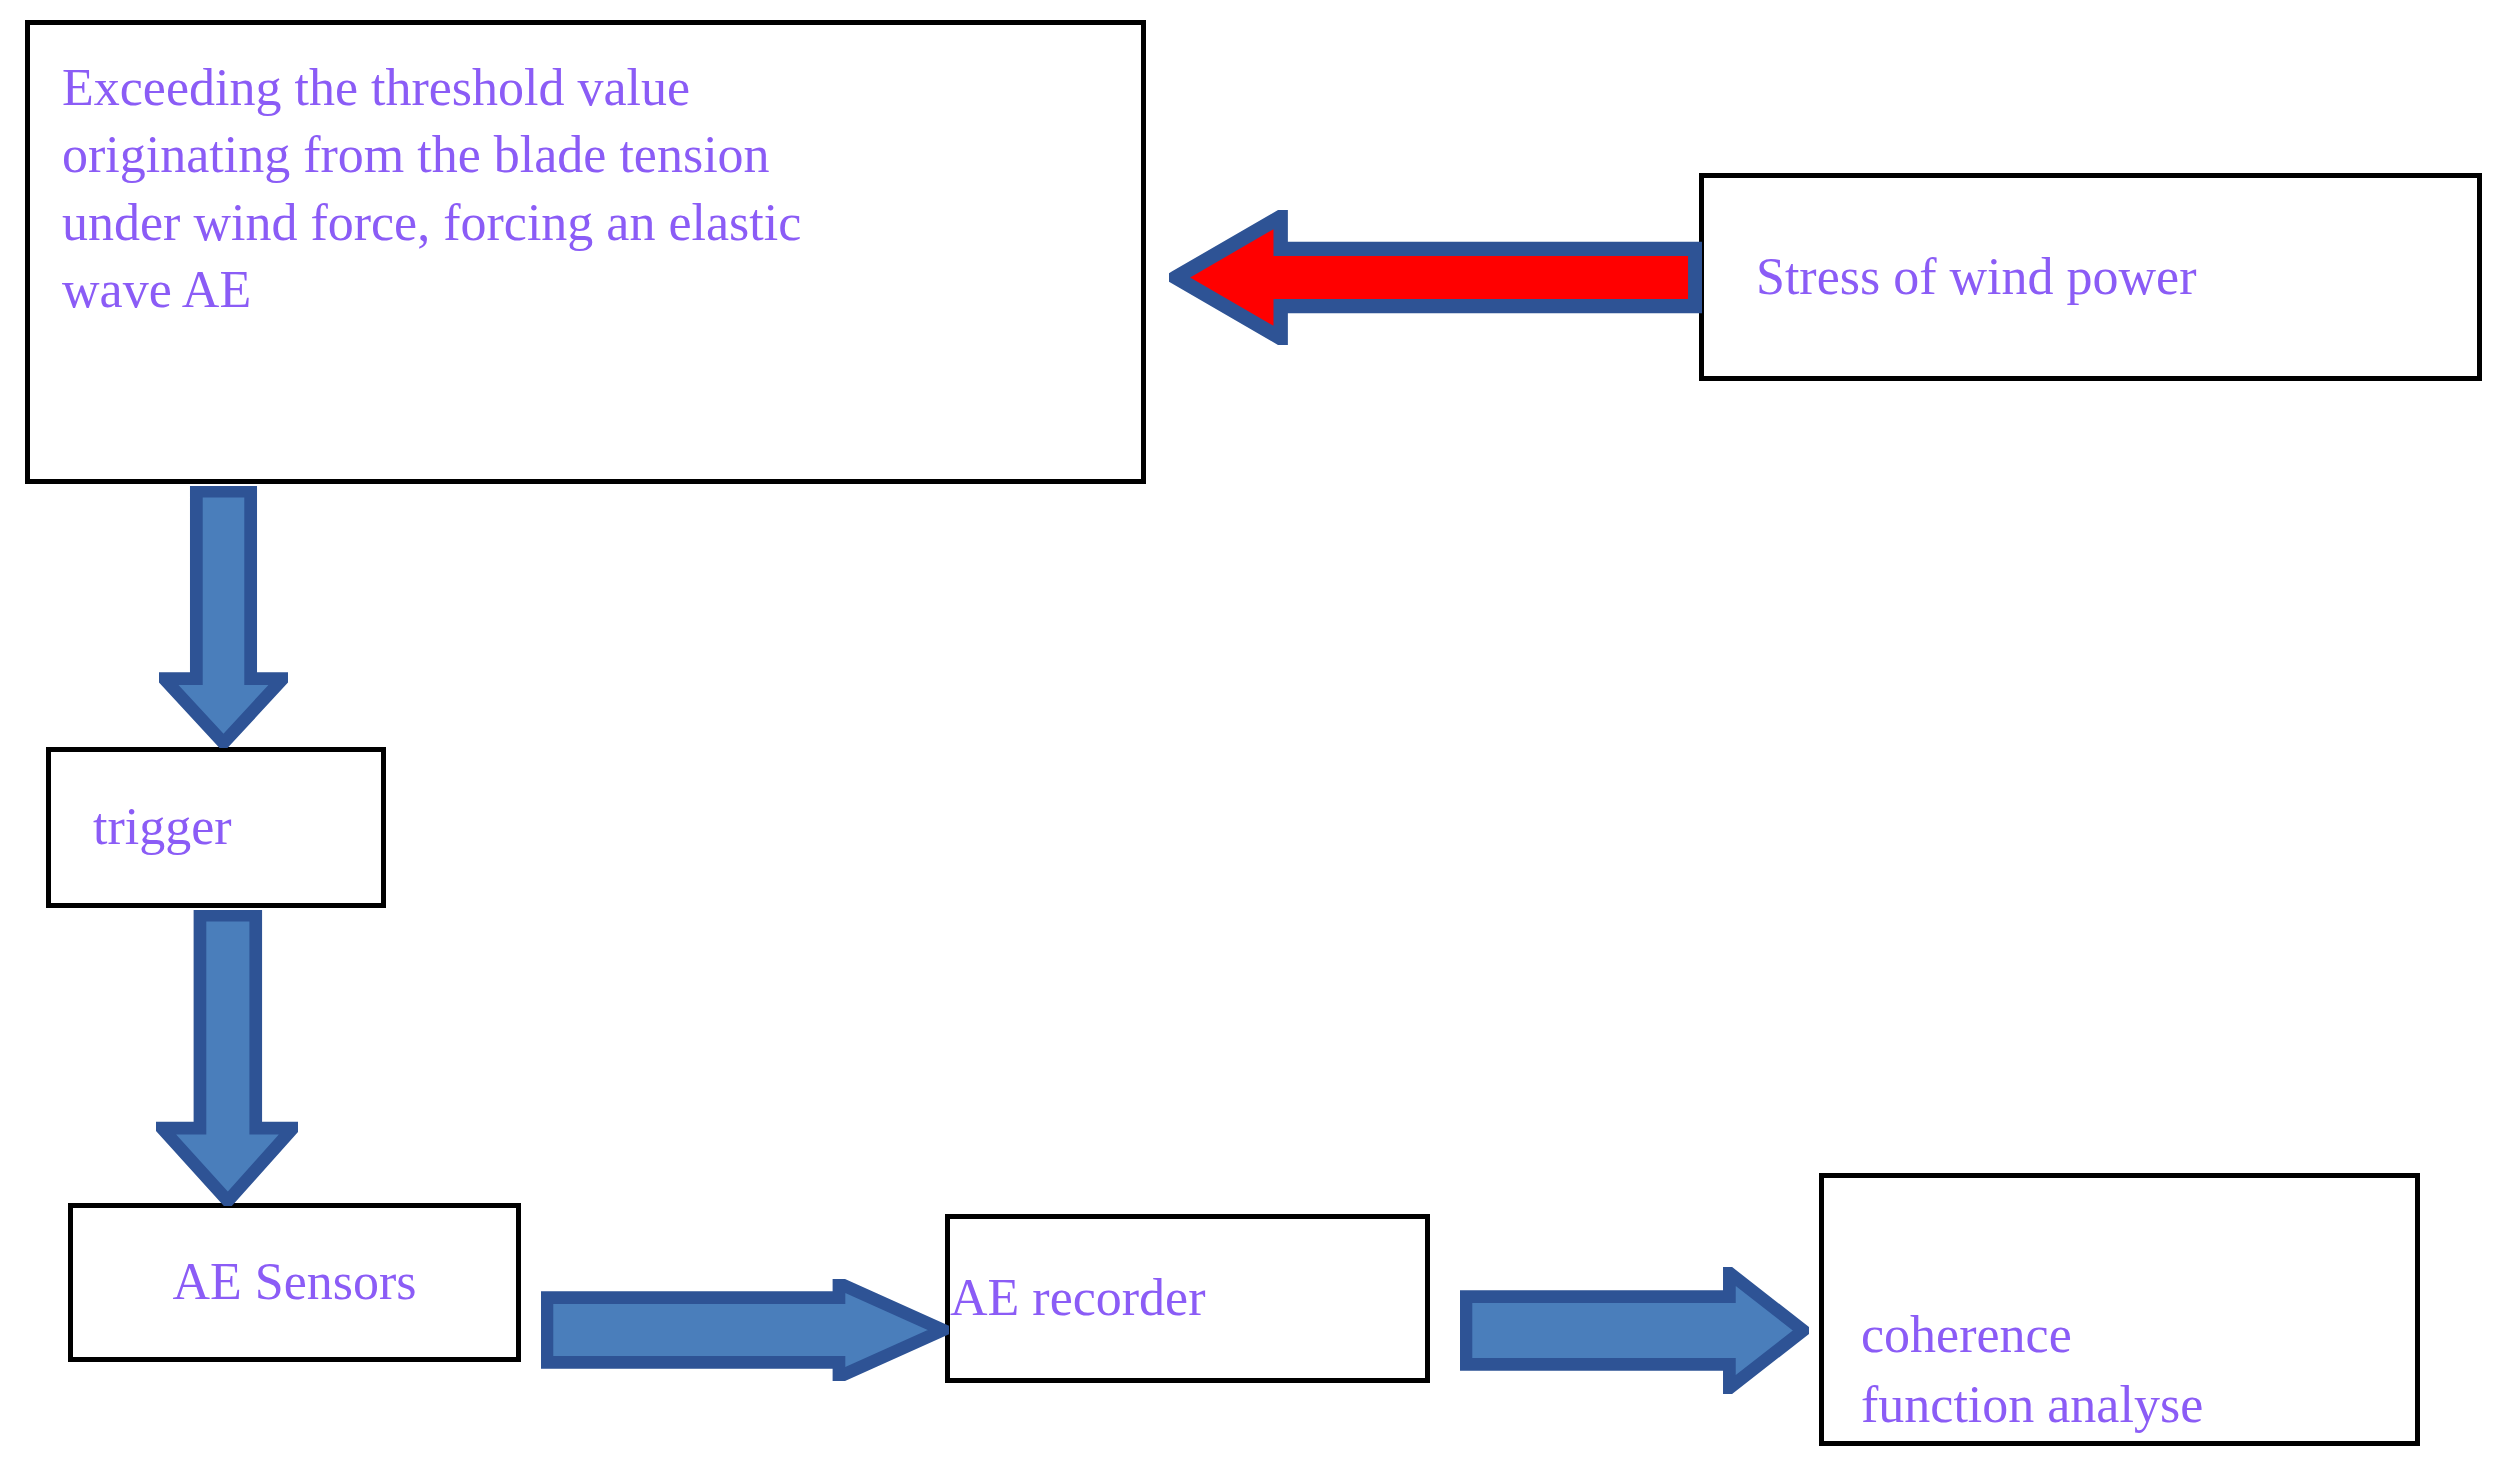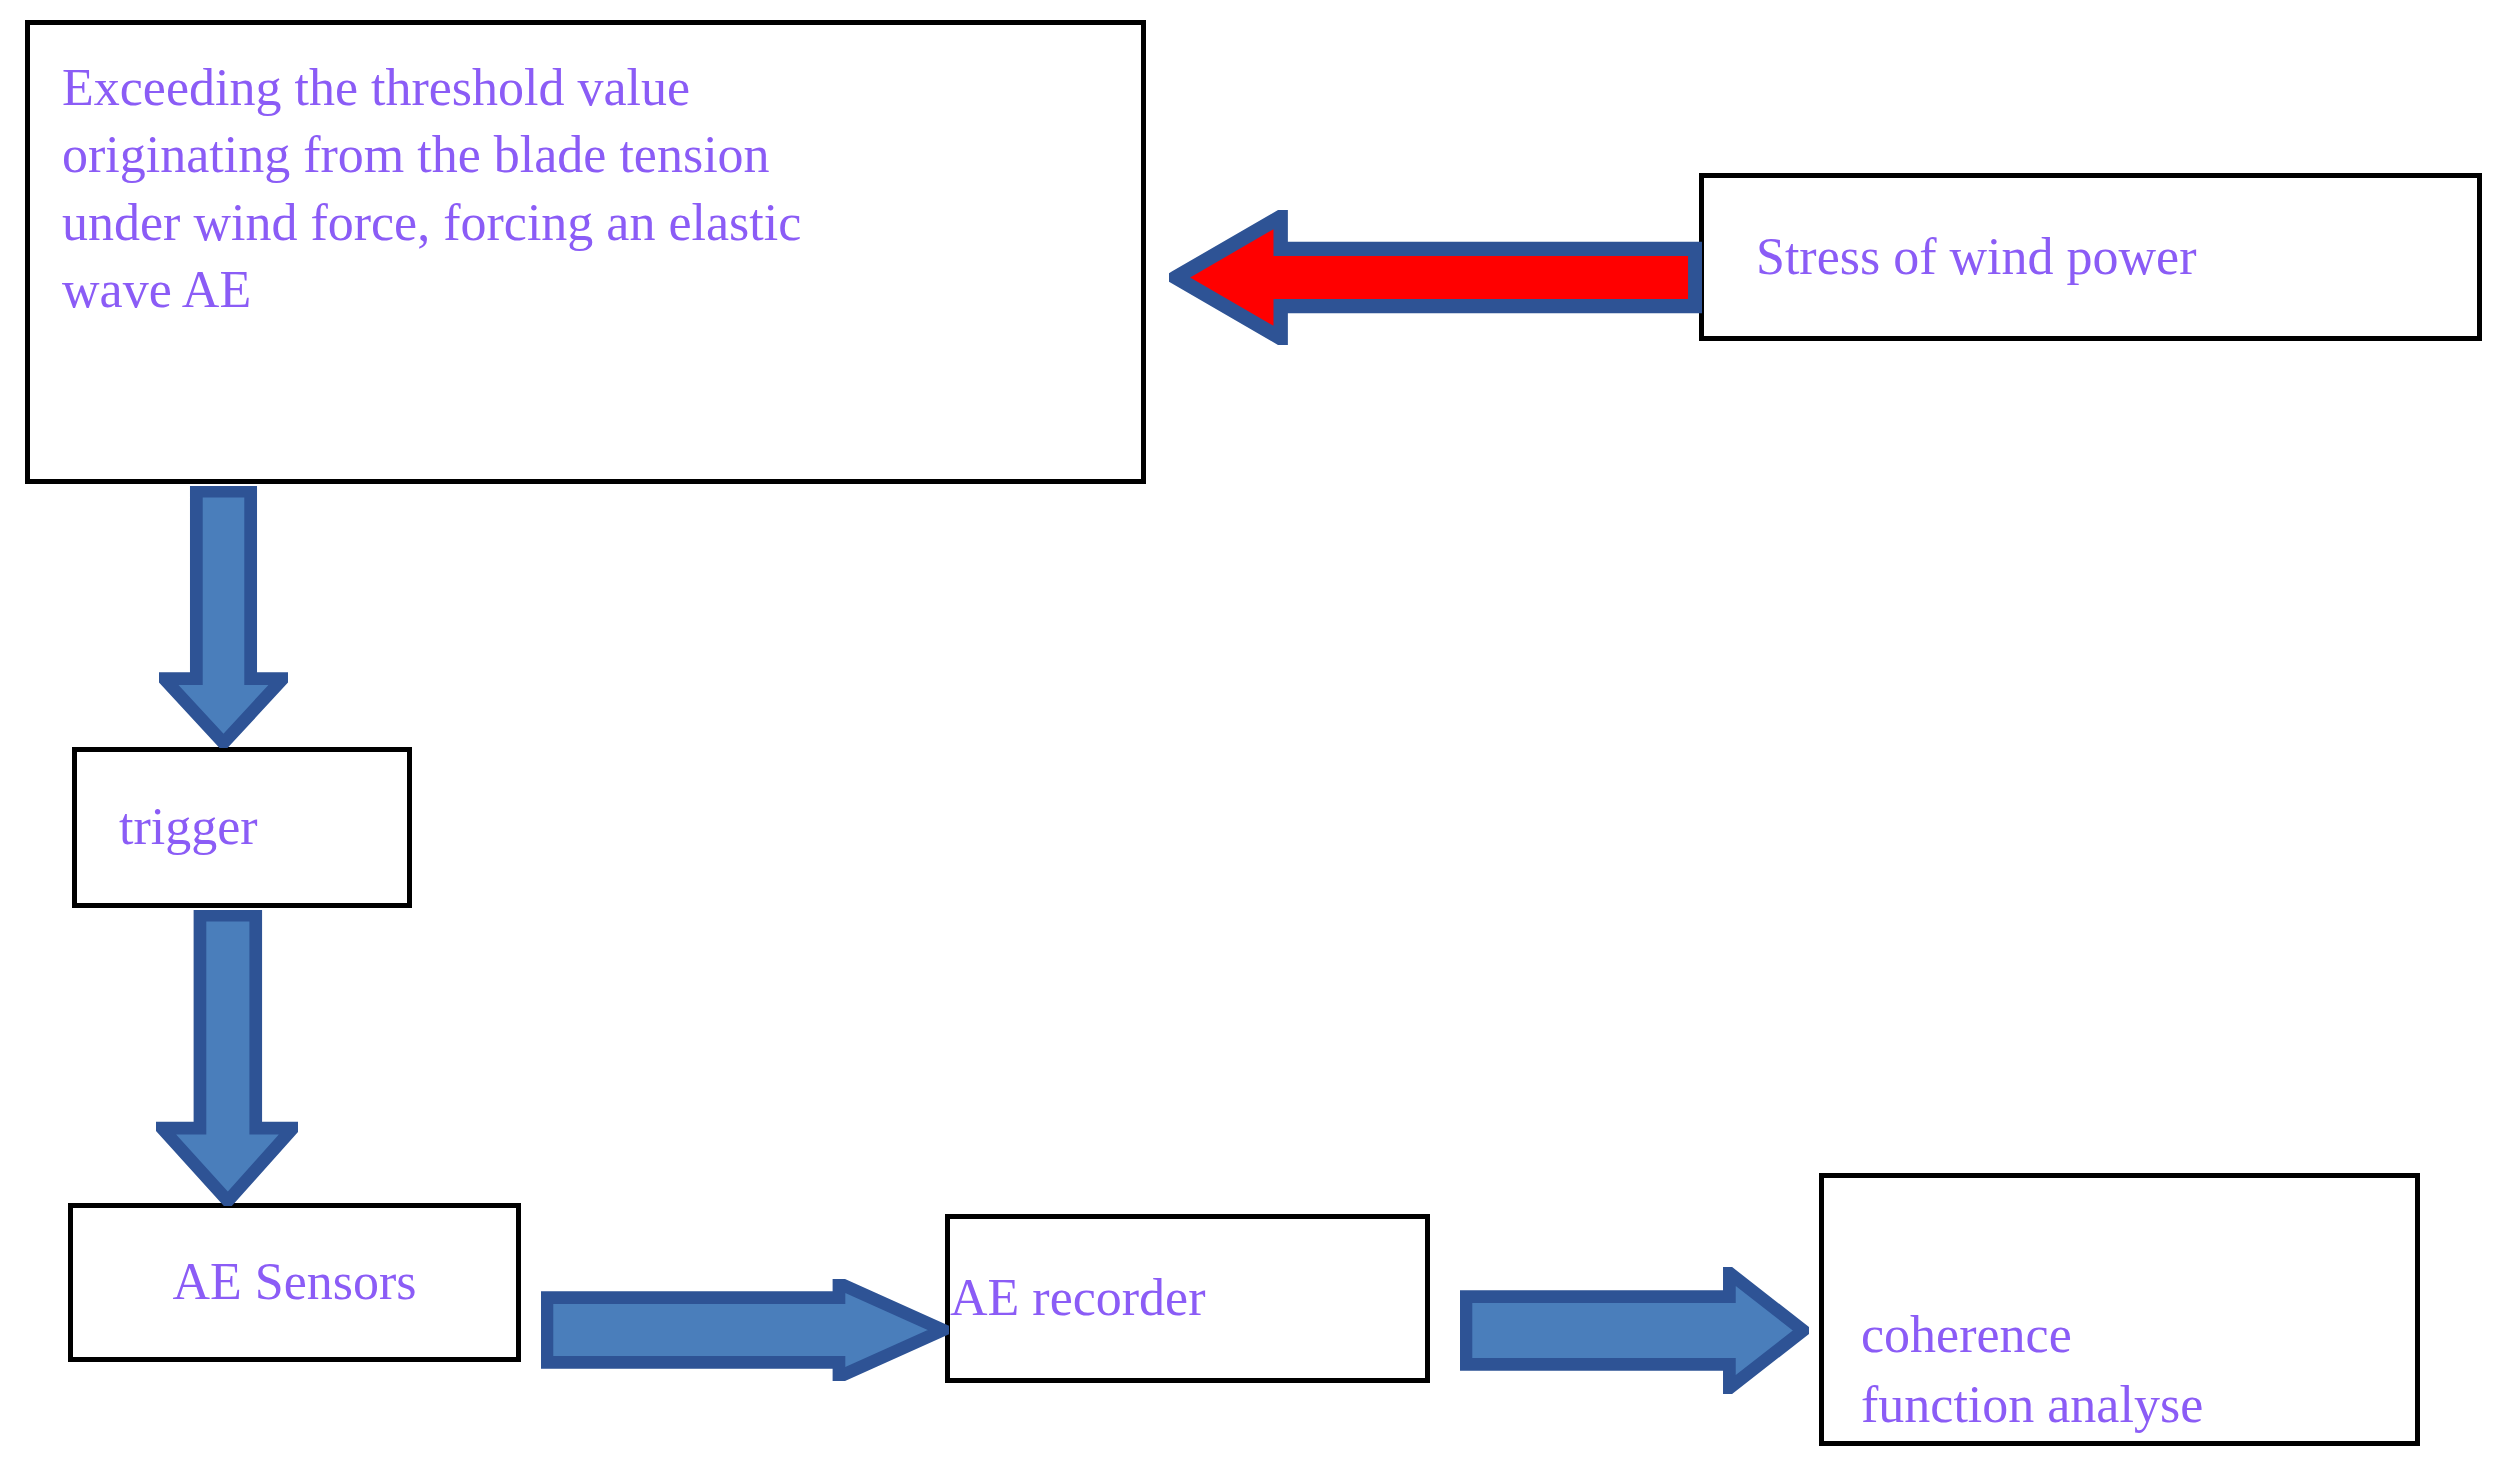--- a/index.html
+++ b/index.html
@@ -44,28 +44,28 @@
   #node-threshold .label {
     font-size: 52px;
     line-height: 1.30;
   }
 
   
   #node-stress {
     left: 1699px;
     top: 173px;
     width: 783px;
-    height: 168px;
+    height: 208px;
     padding-left: 52px;
   }
   #node-stress .label { font-size: 52px; }
 
   
   #node-trigger {
-    left: 72px;
+    left: 46px;
     top: 747px;
     width: 340px;
     height: 161px;
     padding-left: 42px;
   }
   #node-trigger .label { font-size: 52px; }
 
   
   #node-ae-sensors {
     left: 68px;

